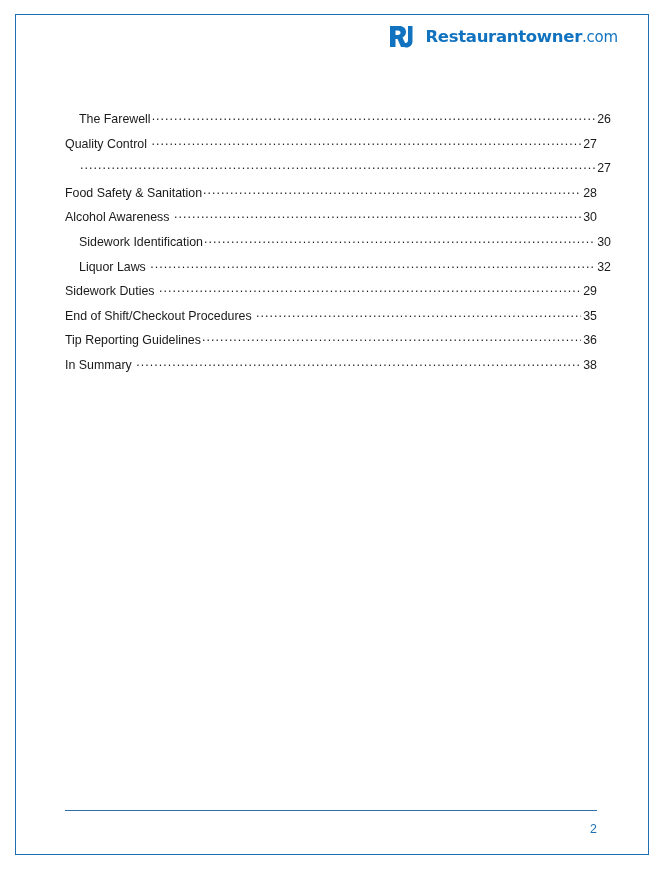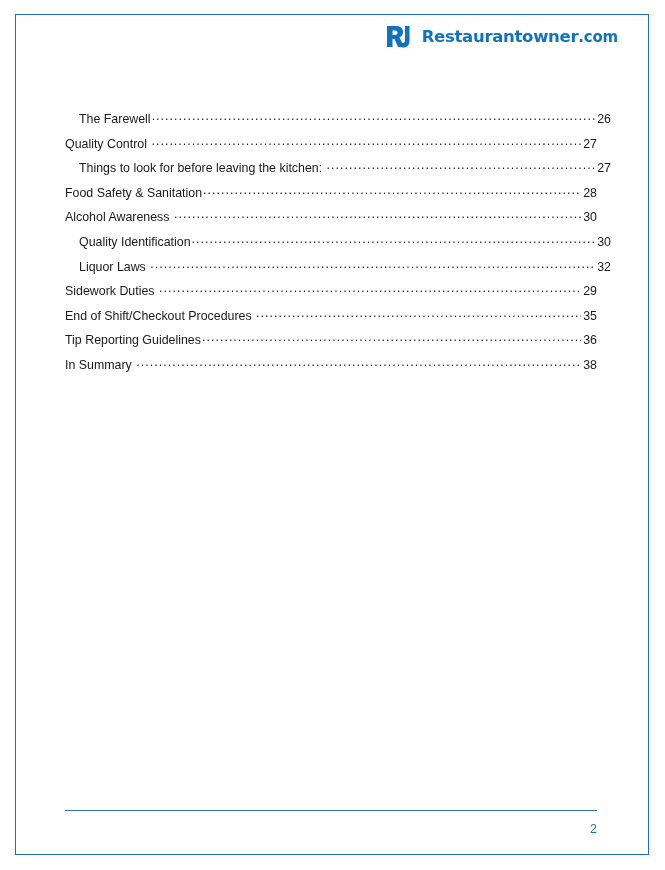--- a/index.html
+++ b/index.html
@@ -69,21 +69,21 @@
   }
   .logo-line2 {
     font-family: "DejaVu Sans", sans-serif;
     font-weight: bold;
     font-size: 16.5px;
     letter-spacing: -0.3px;
     color: #1173C0;
     white-space: nowrap;
   }
   .logo-tld {
-    font-weight: bold;
+    font-weight: normal;
     font-size: 15px;
     letter-spacing: -0.2px;
   }
 
   
   .toc {
     position: absolute;
     left: 65px;
     top: 68px;
     width: 532px;
@@ -183,36 +183,35 @@
         <span class="toc-title">The Farewell</span>
         <span class="toc-leader"></span>
         <span class="toc-page">26</span>
       </div>
       <div class="toc-entry level-1 gap">
         <span class="toc-title">Quality Control</span>
         <span class="toc-leader"></span>
         <span class="toc-page">27</span>
       </div>
       <div class="toc-entry level-2 gap">
-        <span class="toc-title">Things to look for before leaving the kitchen:</span>
         <span class="toc-leader"></span>
         <span class="toc-page">27</span>
       </div>
       <div class="toc-entry level-1">
         <span class="toc-title">Food Safety &amp; Sanitation</span>
         <span class="toc-leader"></span>
         <span class="toc-page">28</span>
       </div>
       <div class="toc-entry level-1 gap">
         <span class="toc-title">Alcohol Awareness</span>
         <span class="toc-leader"></span>
         <span class="toc-page">30</span>
       </div>
       <div class="toc-entry level-2">
-        <span class="toc-title">Quality Identification</span>
+        <span class="toc-title">Sidework Identification</span>
         <span class="toc-leader"></span>
         <span class="toc-page">30</span>
       </div>
       <div class="toc-entry level-2 gap">
         <span class="toc-title">Liquor Laws</span>
         <span class="toc-leader"></span>
         <span class="toc-page">32</span>
       </div>
       <div class="toc-entry level-1 gap">
         <span class="toc-title">Sidework Duties</span>

